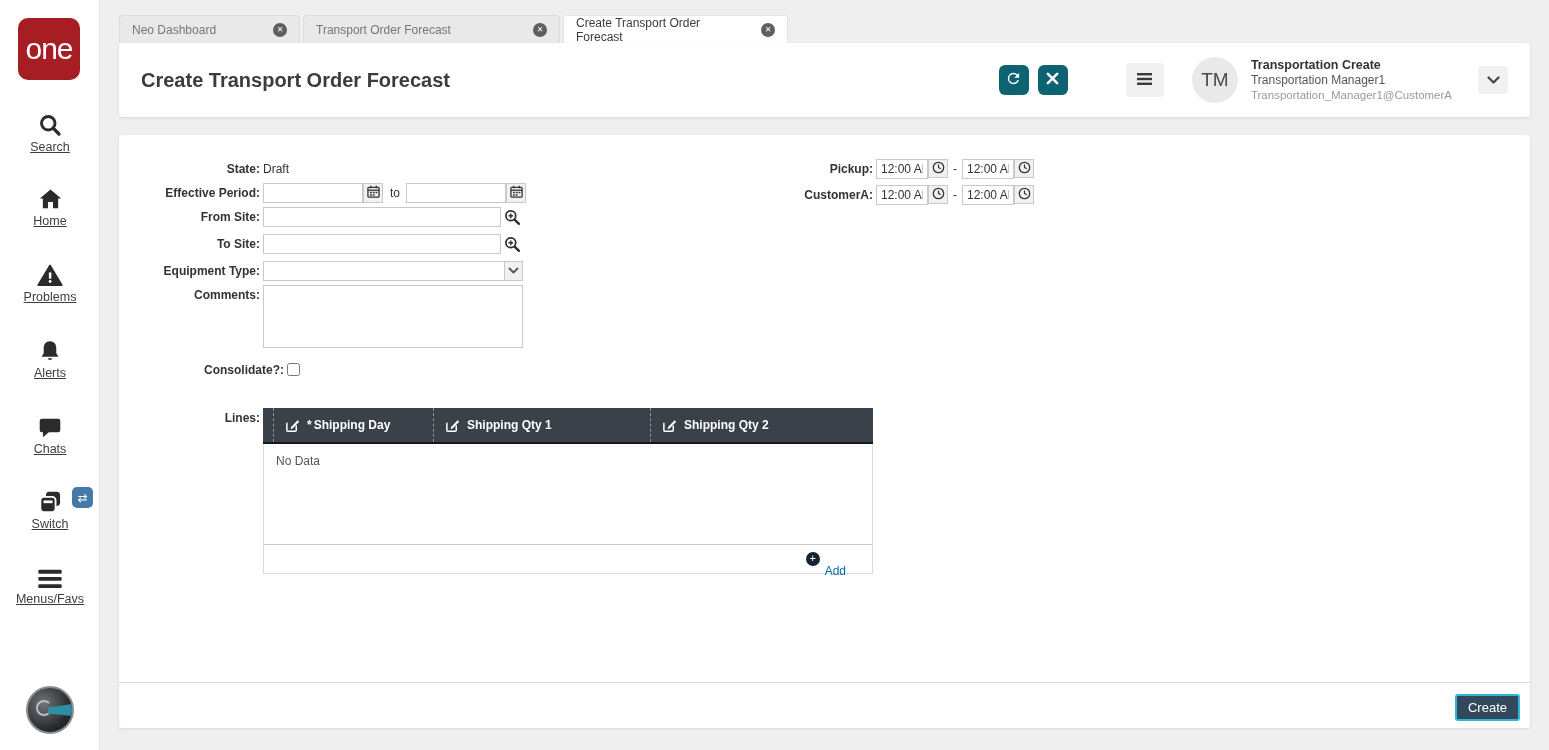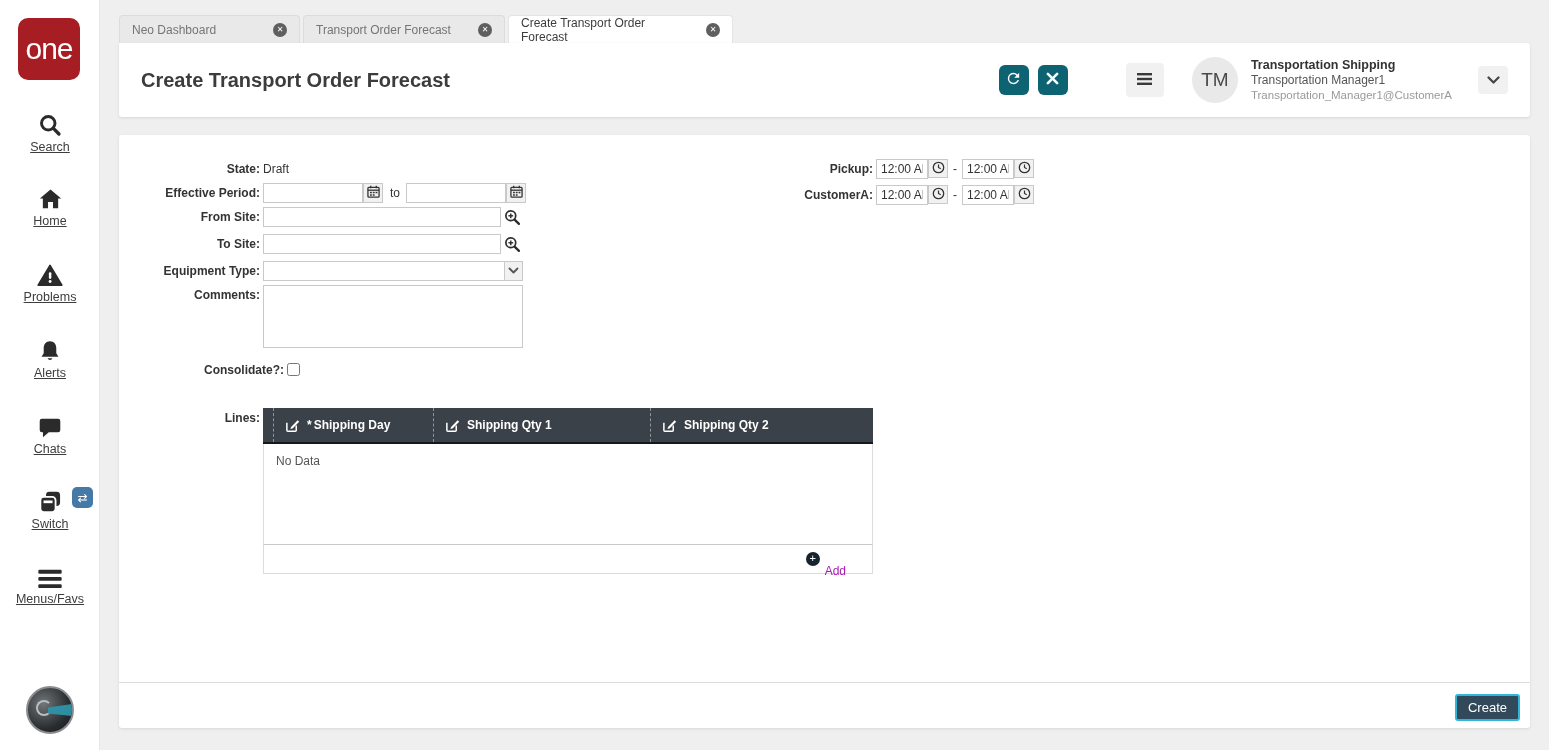--- a/index.html
+++ b/index.html
@@ -50,21 +50,21 @@
   }
   .tab.active {
     background:#ffffff; color:#3c3c3c; border-color:#e4e4e4;
     border-bottom:3px solid #0d6372; height:31px;
   }
   .tab-close {
     width:14px; height:14px; margin-left:14px; border-radius:50%;
     background:#5f5f5f; color:#fff; font-size:8px; line-height:14px;
     text-align:center; flex:0 0 auto; cursor:pointer;
   }
-  .tab1{width:181px}.tab2{width:202px}.tab3{width:225px}
+  .tab1{width:181px}.tab2{width:257px}.tab3{width:225px}
 
   
   .header-panel {
     position:absolute; left:119px; right:19px; top:43px; height:74px;
     background:#fff; border-radius:0 3px 3px 3px;
     box-shadow:0 1px 3px rgba(0,0,0,.10);
     display:flex; align-items:center;
   }
   .page-title { margin-left:22px; font-size:20px; font-weight:700; color:#3c3c3c; }
   .hdr-right { margin-left:auto; margin-right:22px; display:flex; align-items:center; }
@@ -151,21 +151,21 @@
   }
   .lt-foot {
     height:30px; border:1px solid #dcdcdc; border-top:1px solid #c9c9c9;
     display:flex; align-items:center; justify-content:flex-end; padding-right:26px;
   }
   .add-link { display:flex; align-items:center; cursor:pointer; }
   .add-plus {
     width:14px; height:14px; border-radius:50%; background:#15242f; color:#fff;
     font-size:11px; line-height:13px; text-align:center; margin-right:5px;
   }
-  .add-text { color:#a21caf; font-size:12px;margin-top:24px; }
+  .add-text { color:#0369a1; font-size:12px;margin-top:24px; }
 
   
   .form-right { position:absolute; left:604px; top:24px; }
   .frow-r { display:flex; align-items:center; margin-bottom:6px; }
   .flabel-r {
     width:153px; text-align:right; font-size:12px; font-weight:700; color:#333;
     padding-right:3px; flex:0 0 auto;
   }
   .timebox { display:flex; }
   .time-input { width:52px; height:19px; border-right:none; font-size:11.5px; }
@@ -311,21 +311,21 @@
             <rect x="1" y="1" width="15" height="2.4" fill="#3a3a3a"></rect>
             <rect x="1" y="5.8" width="15" height="2.4" fill="#3a3a3a"></rect>
             <rect x="1" y="10.6" width="15" height="2.4" fill="#3a3a3a"></rect>
           </svg>
       </span>
     </button>
     <div class="avatar">
       <span>TM</span>
     </div>
     <div class="user-block">
-      <div class="user-role">Transportation Shipping</div>
+      <div class="user-role">Transportation Create</div>
       <div class="user-name">Transportation Manager1</div>
       <div class="user-email">Transportation_Manager1@CustomerA</div>
     </div>
     <button class="gray-btn chev-btn">
       <span>
         <svg width="13" height="9" viewBox="0 0 13 9">
             <polyline points="1.5,1.5 6.5,6.5 11.5,1.5" fill="none" stroke="#444" stroke-width="2.2" stroke-linecap="round" stroke-linejoin="round"></polyline>
           </svg>
       </span>
     </button>

